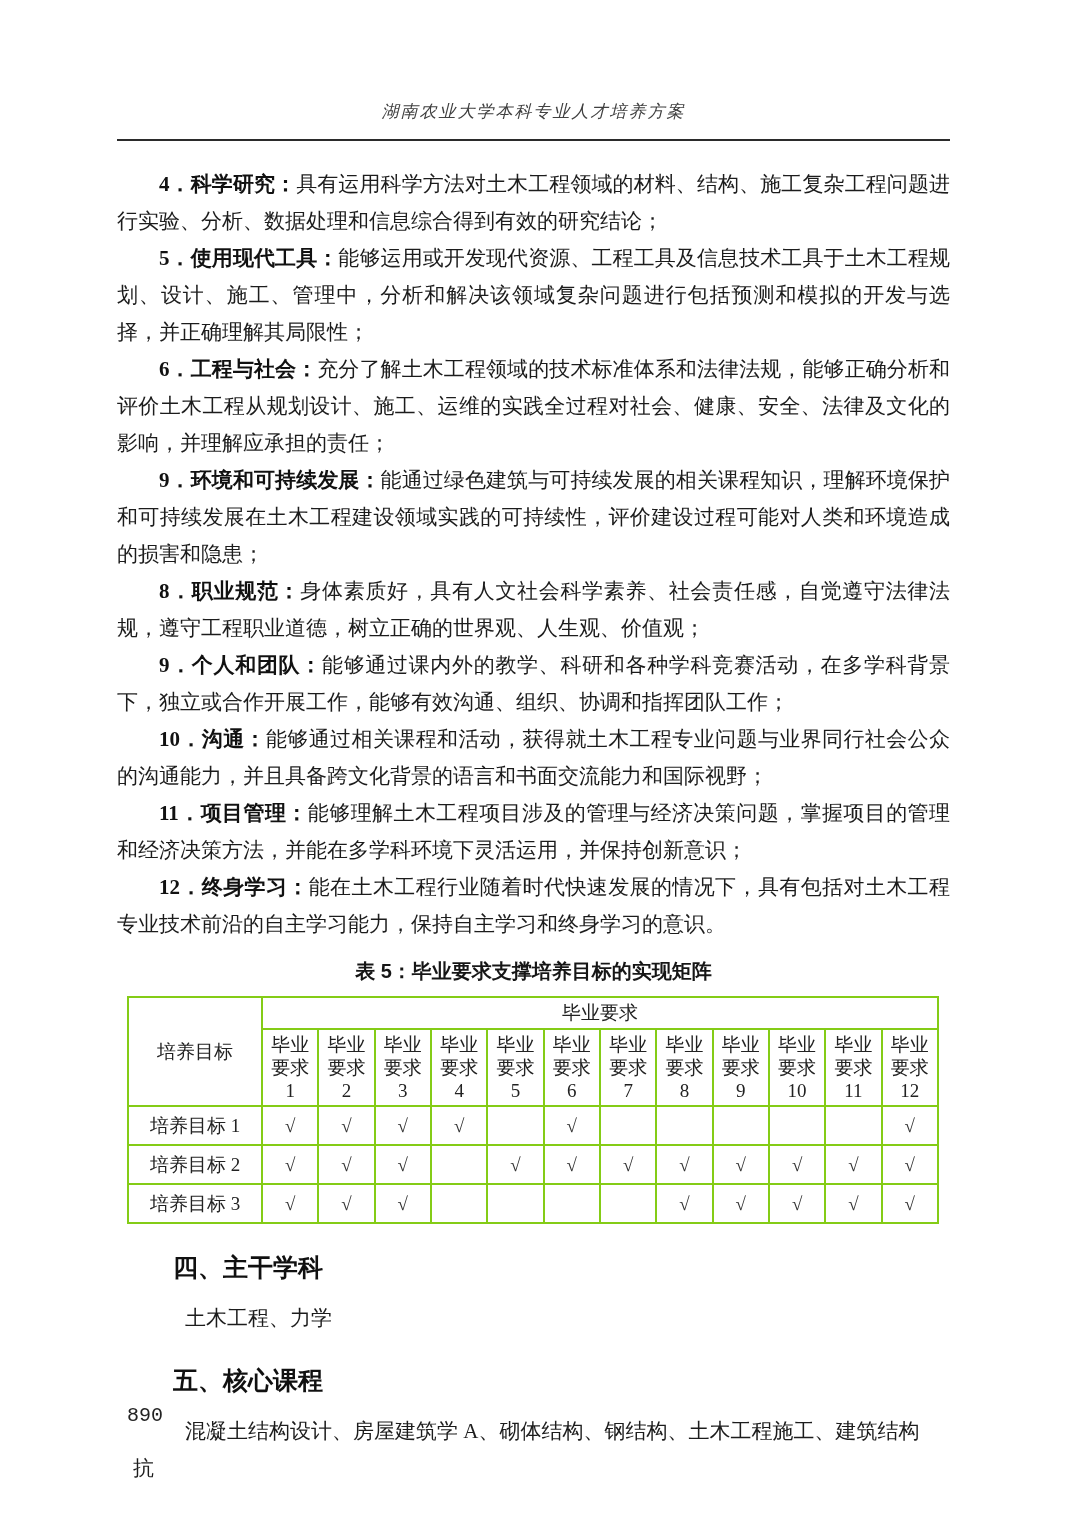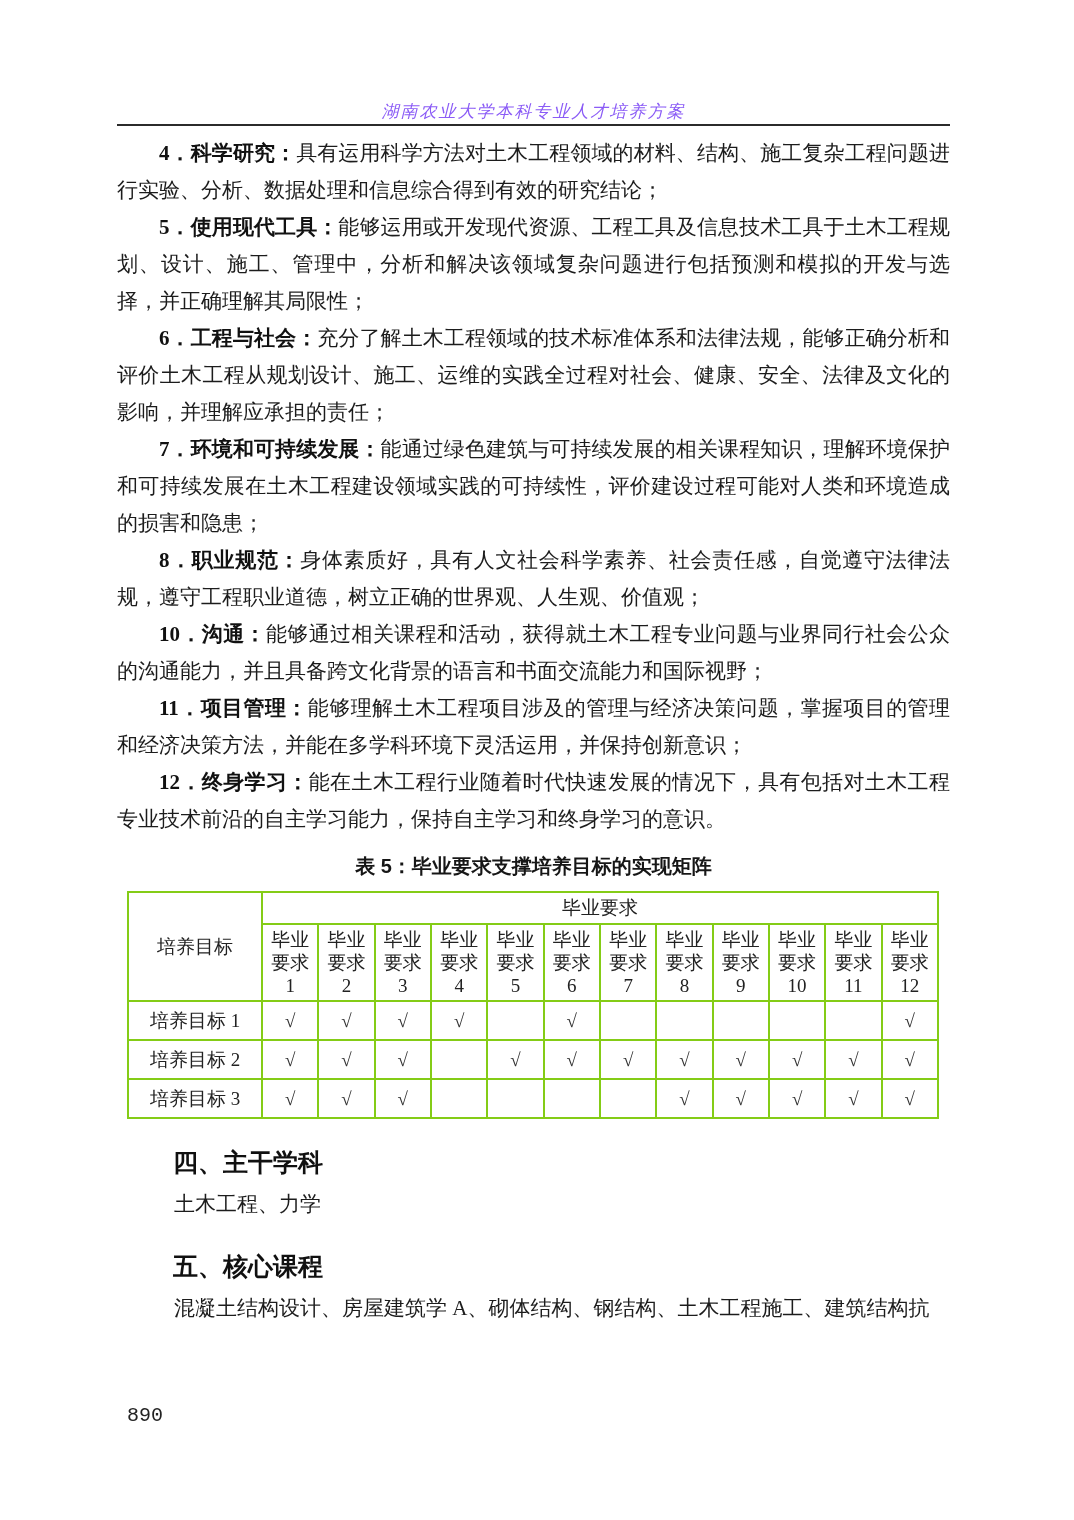--- a/index.html
+++ b/index.html
@@ -2,63 +2,64 @@
 <html lang="zh"><head>
 <meta charset="utf-8">
 <style>
   html,body{margin:0;padding:0;background:#ffffff;}
   body{width:1074px;height:1520px;position:relative;color:#1c1c1c;
        font-family:"Liberation Serif","DejaVu Serif",serif;}
   .page{position:absolute;left:0;top:0;width:1074px;height:1520px;background:#fff;overflow:hidden;}
   .content{padding:100px 124px 0 117px;}
 
   .doc-header{text-align:center;font-size:17px;font-style:italic;letter-spacing:2px;
-              color:#8b5cf6;padding-bottom:1px;border-bottom:2px solid #2b2b2b;}
-
-  .body-text{margin-top:9px;}
+              color:#404040;padding-bottom:16px;border-bottom:2px solid #2b2b2b;}
+
+  .body-text{margin-top:25px;}
   p.body-para{margin:0;font-size:21px;line-height:37px;text-align:justify;text-indent:2em;}
   p.body-para .lead{font-weight:bold;color:#111;}
 
   .table-title{margin:15px 0 11px 0;text-align:center;font-family:"Liberation Sans","DejaVu Sans",sans-serif;
                font-weight:bold;font-size:20px;color:#161616;}
 
   table.matrix{border-collapse:collapse;table-layout:fixed;width:812px;margin-left:10px;
                border:2px solid #414141;font-size:19px;color:#222;}
   table.matrix td{border:2px solid #84cc16;text-align:center;vertical-align:middle;padding:0;}
   td.cell-corner{width:134px;}
   td.cell-group{height:30px;}
   tr.hdr-sub td{height:75px;}
   .hdr-line{display:block;line-height:23px;}
   tr.data-row td{height:37px;}
   td.row-label{font-size:19px;}
   td.check-cell{font-size:19px;color:#333;}
 
   h2.section-heading{margin:27px 0 7px 56px;font-family:Liberation Mono, monospace;
                      font-weight:bold;font-size:25px;color:#101010;}
-  p.section-body{margin:5px;font-size:21px;line-height:37px;text-indent:52px;}
+  p.section-body{margin:16px;font-size:21px;line-height:37px;text-indent:52px;}
 
   .page-number{position:absolute;left:127px;top:1404px;
                font-family:Liberation Mono, monospace;font-size:20px;color:#222;}
 </style>
 </head>
 <body>
 
 <div class="page">
   <div class="content">
 
     <div class="doc-header">
       <span>湖南农业大学本科专业人才培养方案</span>
     </div>
 
     <div class="body-text">
       <p class="body-para"><span class="lead">4．科学研究：</span><span>具有运用科学方法对土木工程领域的材料、结构、施工复杂工程问题进行实验、分析、数据处理和信息综合得到有效的研究结论；</span></p>
       <p class="body-para"><span class="lead">5．使用现代工具：</span><span>能够运用或开发现代资源、工程工具及信息技术工具于土木工程规划、设计、施工、管理中，分析和解决该领域复杂问题进行包括预测和模拟的开发与选择，并正确理解其局限性；</span></p>
       <p class="body-para"><span class="lead">6．工程与社会：</span><span>充分了解土木工程领域的技术标准体系和法律法规，能够正确分析和评价土木工程从规划设计、施工、运维的实践全过程对社会、健康、安全、法律及文化的影响，并理解应承担的责任；</span></p>
-      <p class="body-para"><span class="lead">7．环境和可持续发展：</span><span>能通过绿色建筑与可持续发展的相关课程知识，理解环境保护和可持续发展在土木工程建设领域实践的可持续性，评价建设过程可能对人类和环境造成的损害和隐患；</span></p>
+      <p class="body-para"><span class="lead">9．环境和可持续发展：</span><span>能通过绿色建筑与可持续发展的相关课程知识，理解环境保护和可持续发展在土木工程建设领域实践的可持续性，评价建设过程可能对人类和环境造成的损害和隐患；</span></p>
       <p class="body-para"><span class="lead">8．职业规范：</span><span>身体素质好，具有人文社会科学素养、社会责任感，自觉遵守法律法规，遵守工程职业道德，树立正确的世界观、人生观、价值观；</span></p>
+      <p class="body-para"><span class="lead">9．个人和团队：</span><span>能够通过课内外的教学、科研和各种学科竞赛活动，在多学科背景下，独立或合作开展工作，能够有效沟通、组织、协调和指挥团队工作；</span></p>
       <p class="body-para"><span class="lead">10．沟通：</span><span>能够通过相关课程和活动，获得就土木工程专业问题与业界同行社会公众的沟通能力，并且具备跨文化背景的语言和书面交流能力和国际视野；</span></p>
       <p class="body-para"><span class="lead">11．项目管理：</span><span>能够理解土木工程项目涉及的管理与经济决策问题，掌握项目的管理和经济决策方法，并能在多学科环境下灵活运用，并保持创新意识；</span></p>
       <p class="body-para"><span class="lead">12．终身学习：</span><span>能在土木工程行业随着时代快速发展的情况下，具有包括对土木工程专业技术前沿的自主学习能力，保持自主学习和终身学习的意识。</span></p>
     </div>
 
     <div class="table-title">表 5：毕业要求支撑培养目标的实现矩阵</div>
 
     <table class="matrix">
       <colgroup>
         <col style="width:134px">

